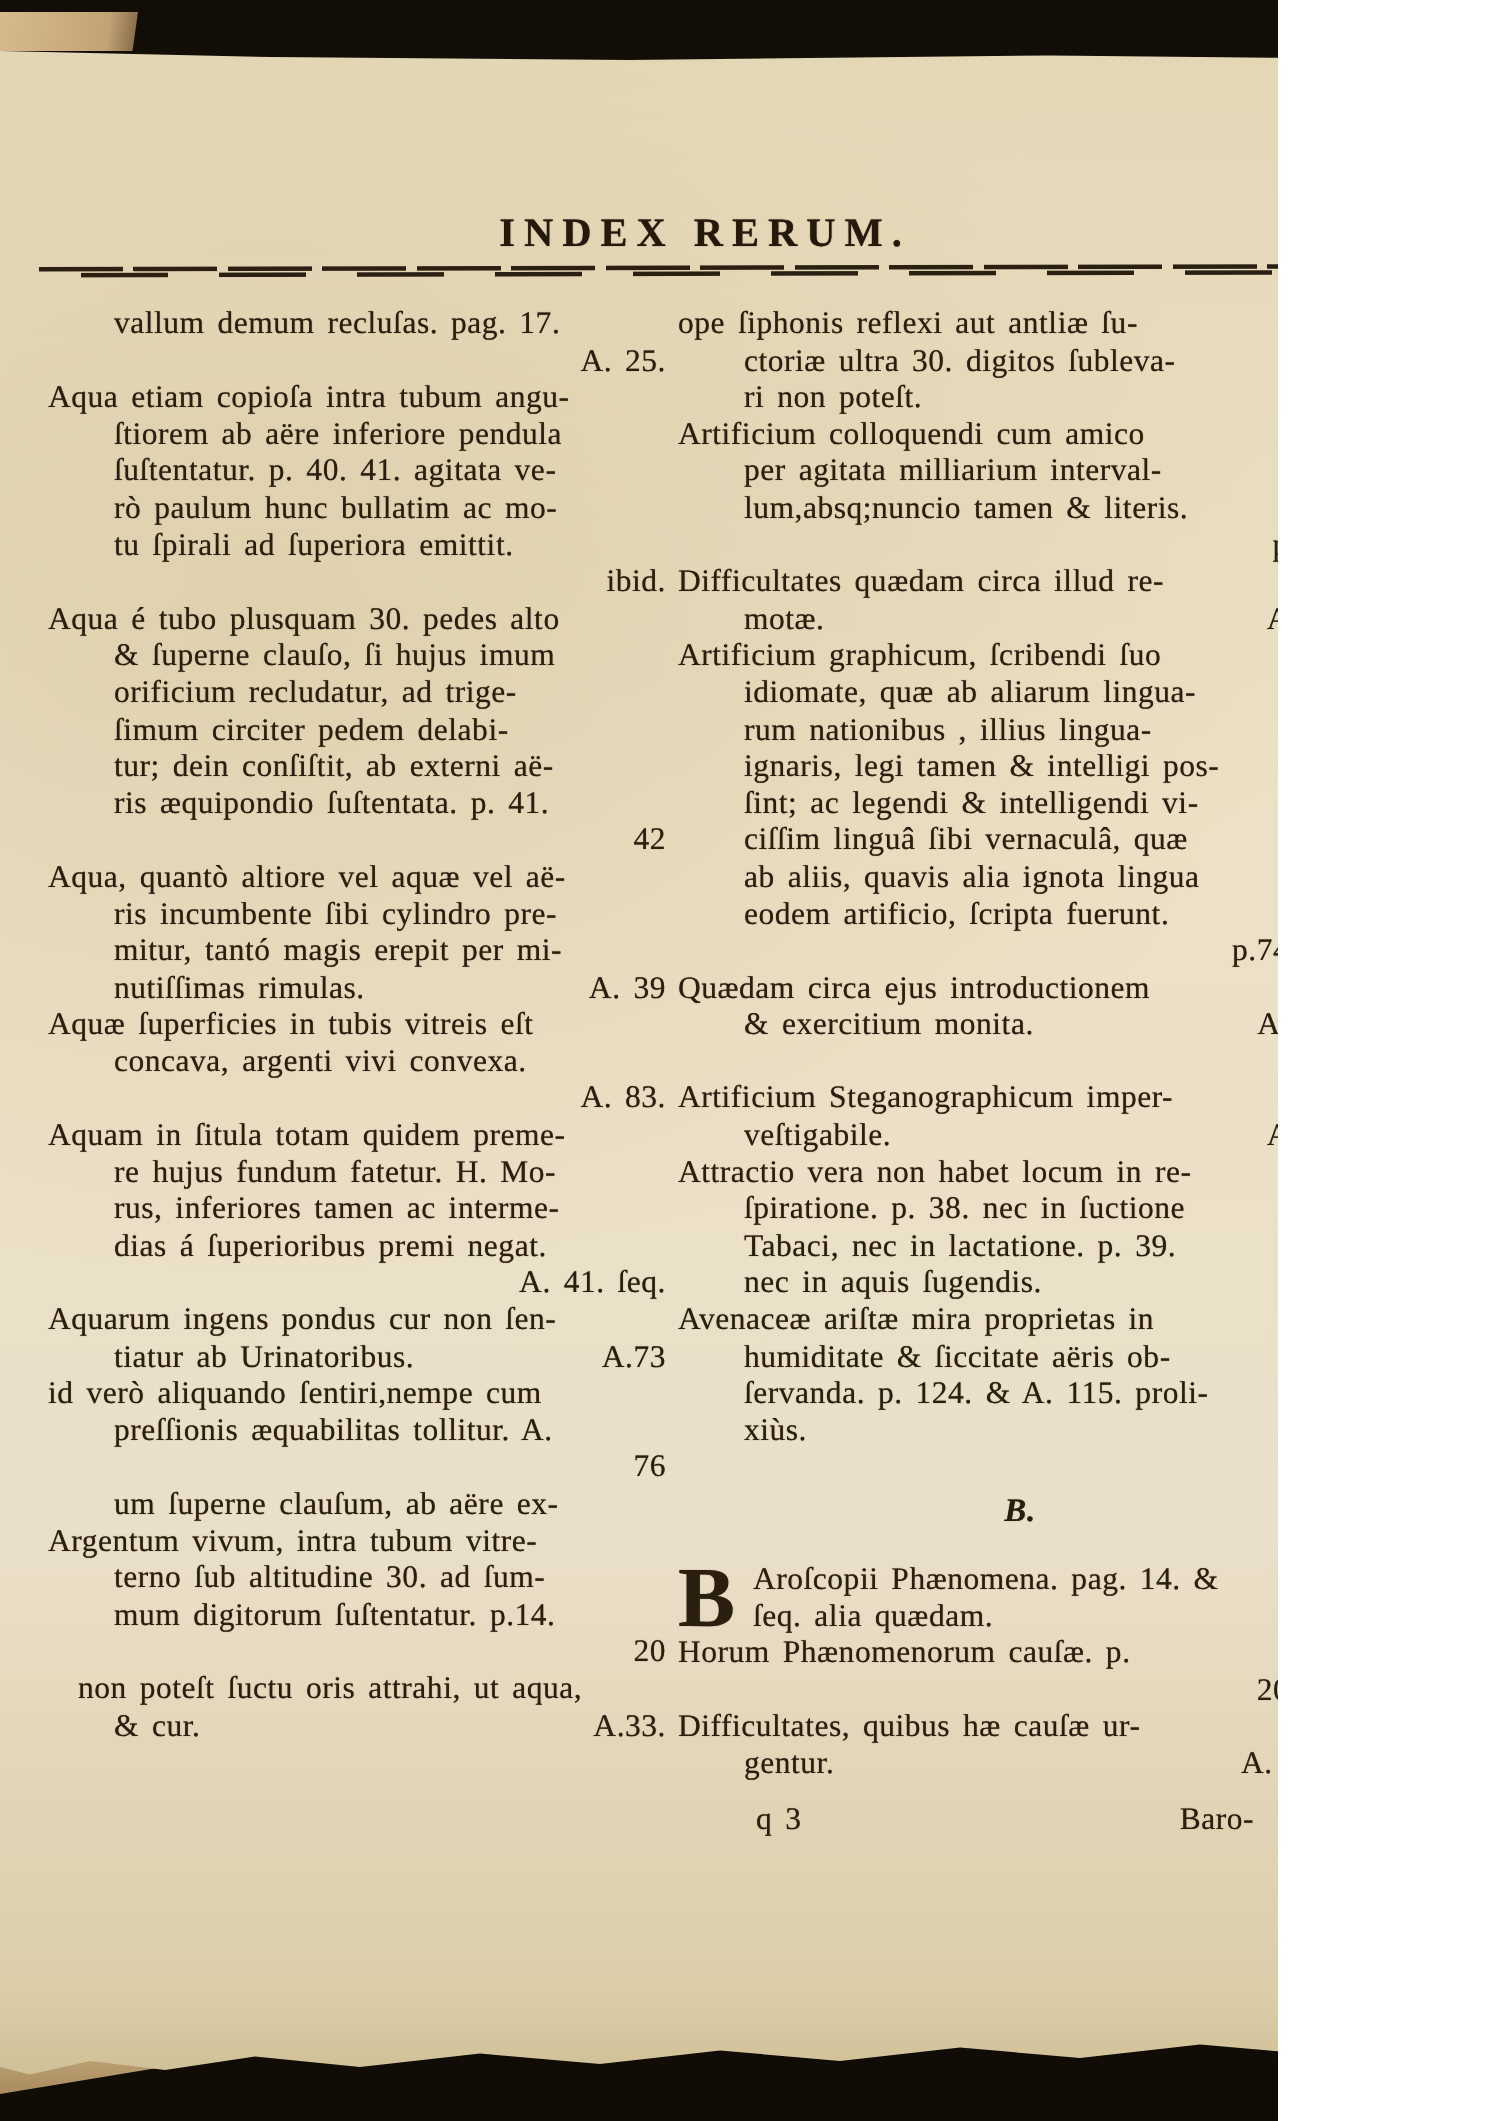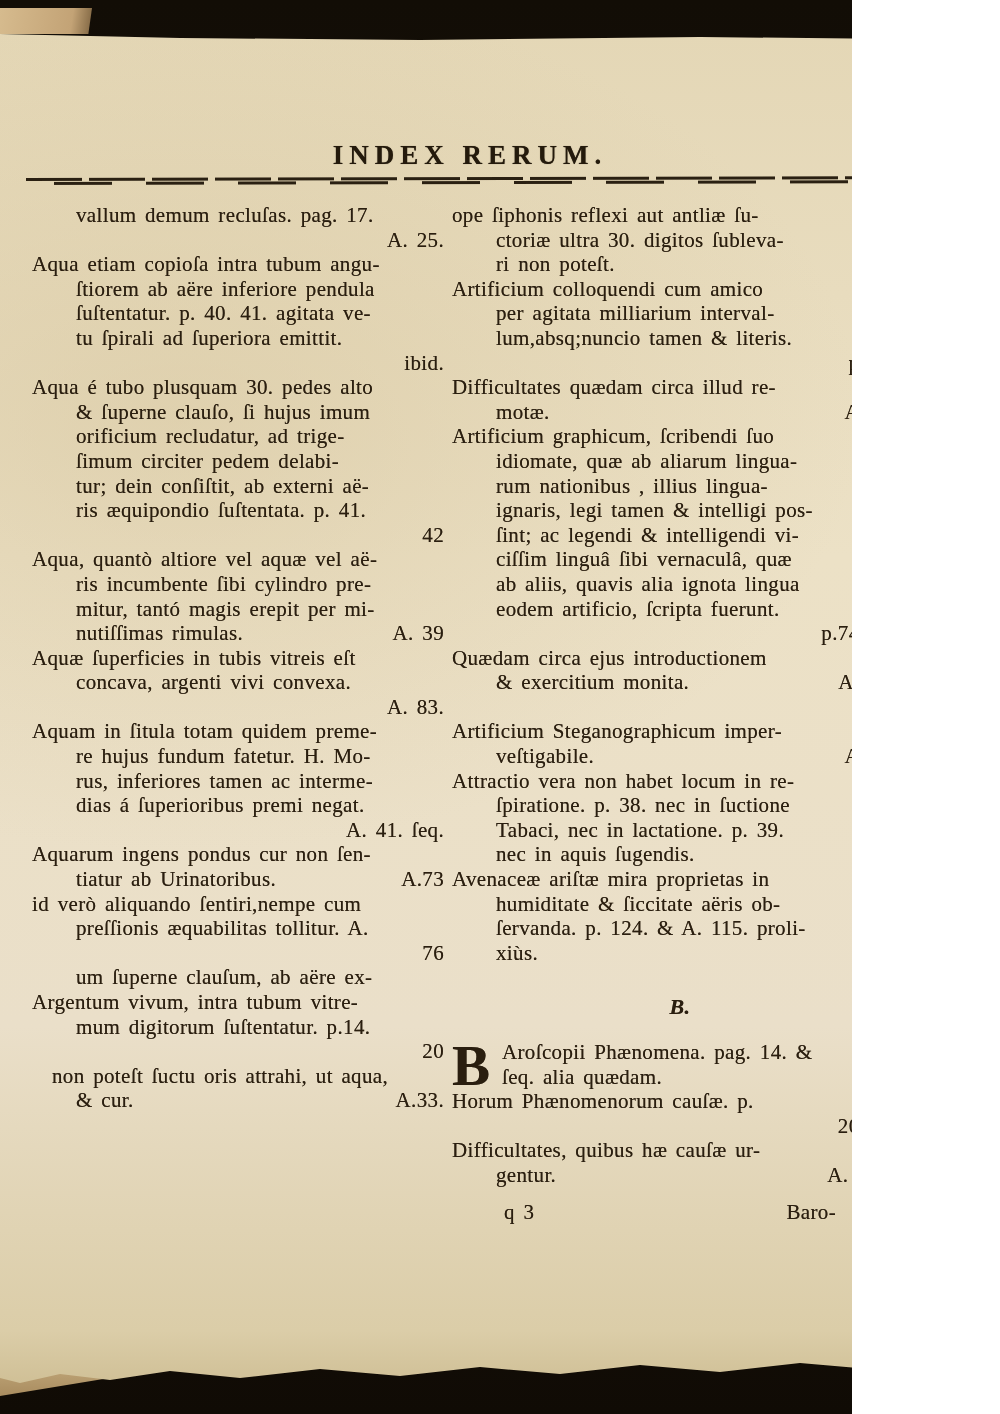--- a/index.html
+++ b/index.html
@@ -95,20 +95,21 @@
   <div class="page">
     <div class="title">INDEX RERUM.</div>
     <div class="title-rule"></div>
 
     <div class="col col-left" id="col-left">
         <div class="ln in1">vallum demum recluſas. pag. 17.</div>
         <div class="ln alr">A. 25.</div>
         <div class="ln">Aqua etiam copioſa intra tubum angu-</div>
         <div class="ln in1">ſtiorem ab aëre inferiore pendula</div>
         <div class="ln in1">ſuſtentatur. p. 40. 41. agitata ve-</div>
+        <div class="ln in1">rò paulum hunc bullatim ac mo-</div>
         <div class="ln in1">tu ſpirali ad ſuperiora emittit.</div>
         <div class="ln alr">ibid.</div>
         <div class="ln">Aqua é tubo plusquam 30. pedes alto</div>
         <div class="ln in1">&amp; ſuperne clauſo, ſi hujus imum</div>
         <div class="ln in1">orificium recludatur, ad trige-</div>
         <div class="ln in1">ſimum circiter pedem delabi-</div>
         <div class="ln in1">tur; dein conſiſtit, ab externi aë-</div>
         <div class="ln in1">ris æquipondio ſuſtentata. p. 41.</div>
         <div class="ln alr">42</div>
         <div class="ln">Aqua, quantò altiore vel aquæ vel aë-</div>
@@ -129,20 +130,21 @@
         <div class="ln">Aquarum ingens pondus cur non ſen-</div>
         <div class="ln in1 split">
           <span>tiatur ab Urinatoribus.</span>
           <span class="ref">A.73</span>
         </div>
         <div class="ln">id verò aliquando ſentiri,nempe cum</div>
         <div class="ln in1">preſſionis æquabilitas tollitur. A.</div>
         <div class="ln alr">76</div>
         <div class="ln in1">um ſuperne clauſum, ab aëre ex-</div>
         <div class="ln">Argentum vivum, intra tubum vitre-</div>
+        <div class="ln in1">terno ſub altitudine 30. ad ſum-</div>
         <div class="ln in1">mum digitorum ſuſtentatur. p.14.</div>
         <div class="ln alr">20</div>
         <div class="ln in2">non poteſt ſuctu oris attrahi, ut aqua,</div>
         <div class="ln in1 split">
           <span>&amp; cur.</span>
           <span class="ref">A.33.</span>
         </div>
       </div>
 
     <div class="col col-right" id="col-right">

